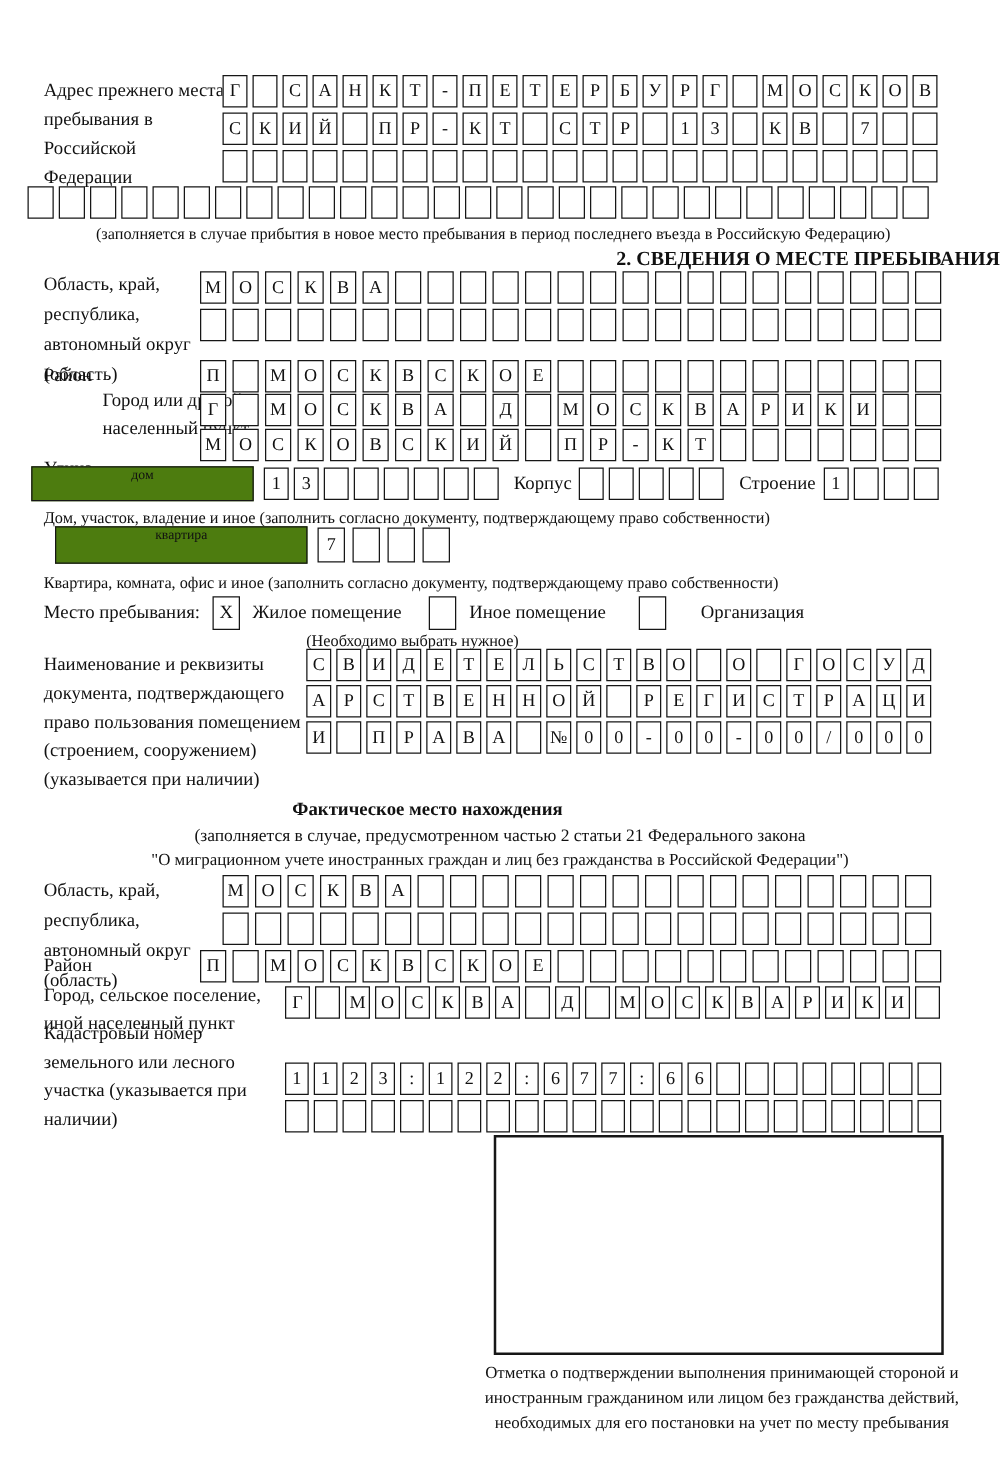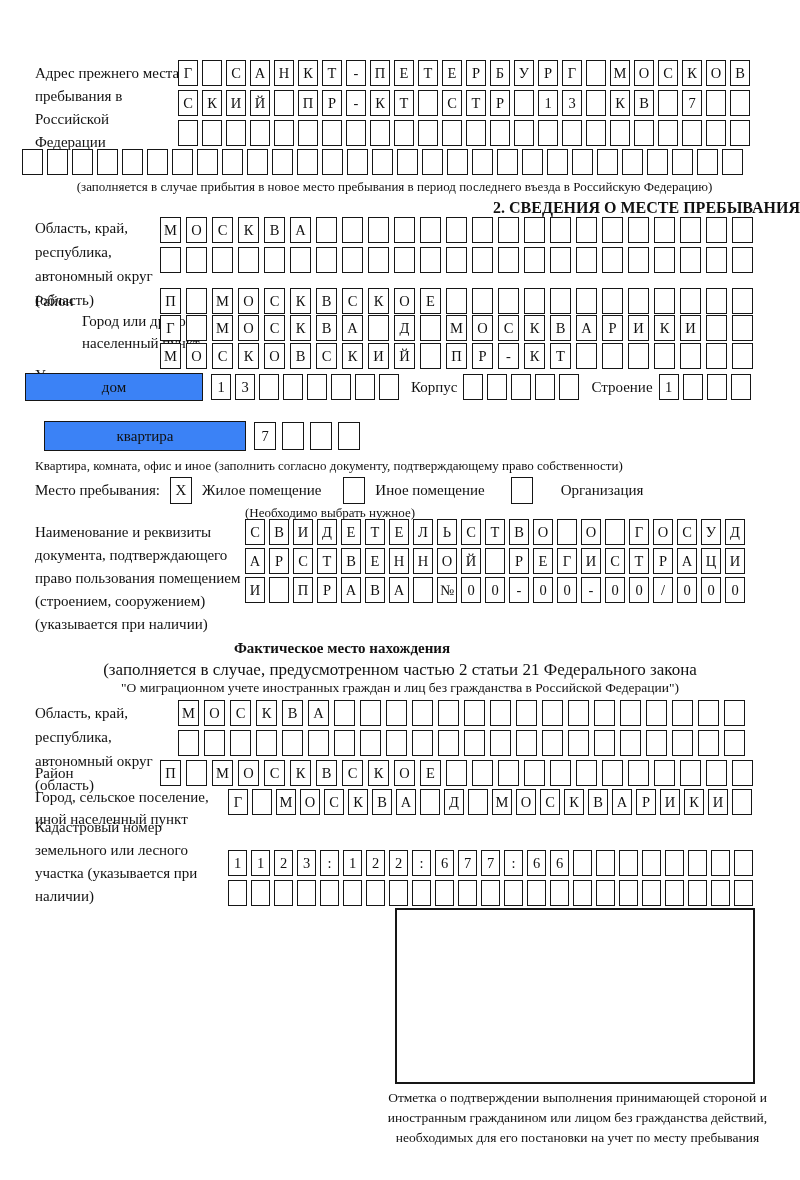--- a/index.html
+++ b/index.html
@@ -12,21 +12,21 @@
   .bold{font-weight:bold;}
   .boxrow{display:flex;}
   .boxrow.absrow{position:absolute;}
   .cell{height:26px;border:1.6px solid #161616;box-sizing:border-box;flex:0 0 auto;
         display:flex;align-items:center;justify-content:center;
         font-size:14.5px;background:#fff;}
   .g4{gap:4px}.g5{gap:5px}.g6{gap:6px}
   .w19 .cell{width:19px}.w20 .cell{width:20px}.w21 .cell{width:21px}
   .w22 .cell{width:22px;height:28px}
   .widebox{border:1.7px solid #161616;box-sizing:border-box;height:28px;
-           display:flex;align-items:center;justify-content:center;font-size:15px;background:#3b82f6;}
+           display:flex;justify-content:center;font-size:11px;background:#4d7c0f;}
   .hrow{display:flex;align-items:center;}
   .chk{width:22px;height:27px;border:1.7px solid #161616;box-sizing:border-box;flex:0 0 auto;
        display:flex;align-items:center;justify-content:center;font-size:15px;background:#fff;}
   .stampbox{border:2px solid #161616;box-sizing:border-box;background:#fff;}
 </style>
 </head>
 <body>
 
 <div id="page">
 
@@ -301,20 +301,21 @@
         <span class="cell"></span>
       </div>
     <span class="lbl" style="margin:0 6px 0 12px;">Строение</span>
     <div class="boxrow g4 w20">
         <span class="cell">1</span>
         <span class="cell"></span>
         <span class="cell"></span>
         <span class="cell"></span>
       </div>
   </div>
+  <div class="abs small" style="left:35px;top:405px;width:740px;">Дом, участок, владение и иное (заполнить согласно документу, подтверждающему право собственности)</div>
 
   <div class="abs hrow" style="left:44px;top:421px;">
     <div class="widebox" style="width:202px;height:30px;margin-right:8px;">
       <span>квартира</span>
     </div>
     <div class="boxrow g6 w22">
         <span class="cell">7</span>
         <span class="cell"></span>
         <span class="cell"></span>
         <span class="cell"></span>
@@ -398,21 +399,21 @@
       <span class="cell">-</span>
       <span class="cell">0</span>
       <span class="cell">0</span>
       <span class="cell">/</span>
       <span class="cell">0</span>
       <span class="cell">0</span>
       <span class="cell">0</span>
     </div>
 
   <div class="abs lbl bold center" style="left:0;top:638px;width:684px;">Фактическое место нахождения</div>
-  <div class="abs small center" style="left:0;top:661px;width:800px;font-size:17px;">(заполняется в случае, предусмотренном частью 2 статьи 21 Федерального закона</div>
+  <div class="abs small center" style="left:0;top:661px;width:800px;font-size:14px;">(заполняется в случае, предусмотренном частью 2 статьи 21 Федерального закона</div>
   <div class="abs small center" style="left:0;top:679px;width:800px;font-size:13.5px;">"О миграционном учете иностранных граждан и лиц без гражданства в Российской Федерации")</div>
 
   <div class="abs lbl" style="left:35px;top:701px;width:152px;line-height:24px;">Область, край, республика, автономный округ (область)</div>
   <div class="boxrow absrow g5 w21" style="left:178px;top:700px;">
       <span class="cell">М</span>
       <span class="cell">О</span>
       <span class="cell">С</span>
       <span class="cell">К</span>
       <span class="cell">В</span>
       <span class="cell">А</span>

